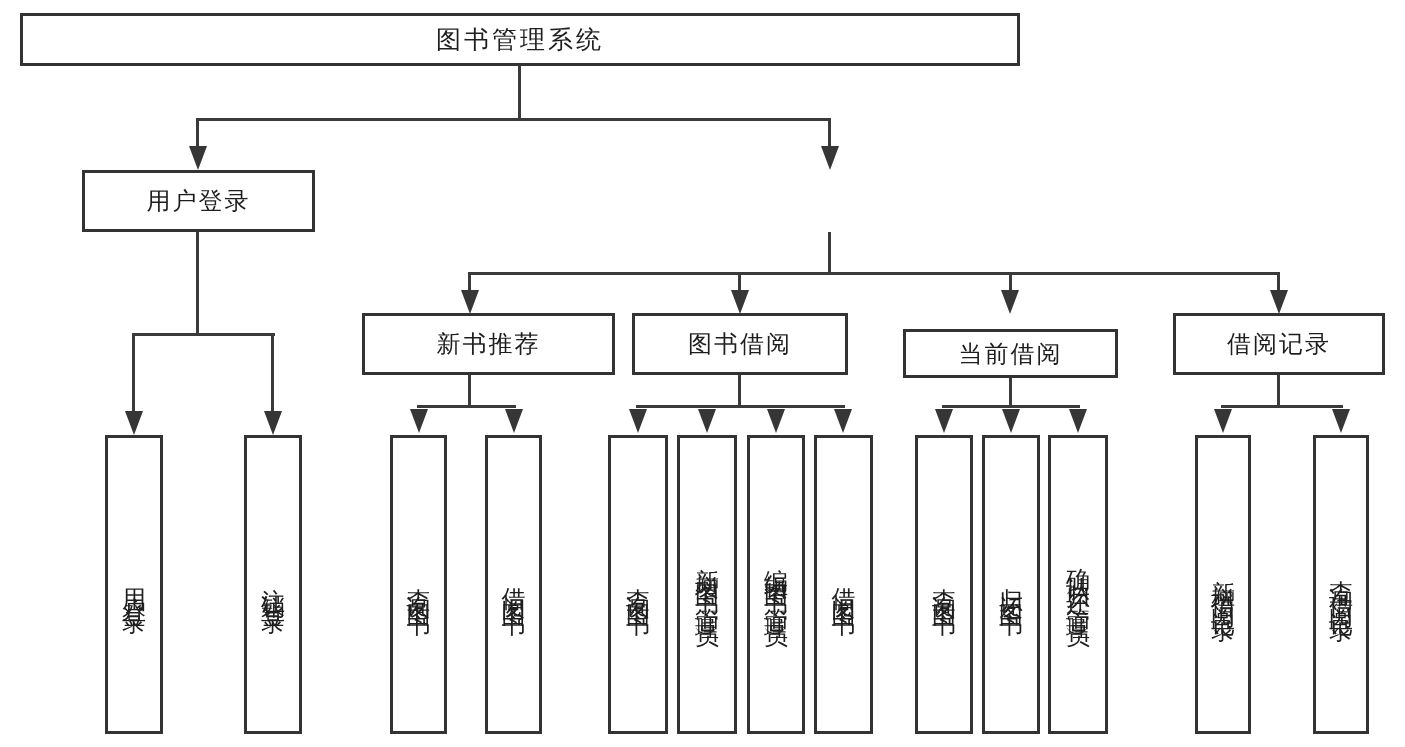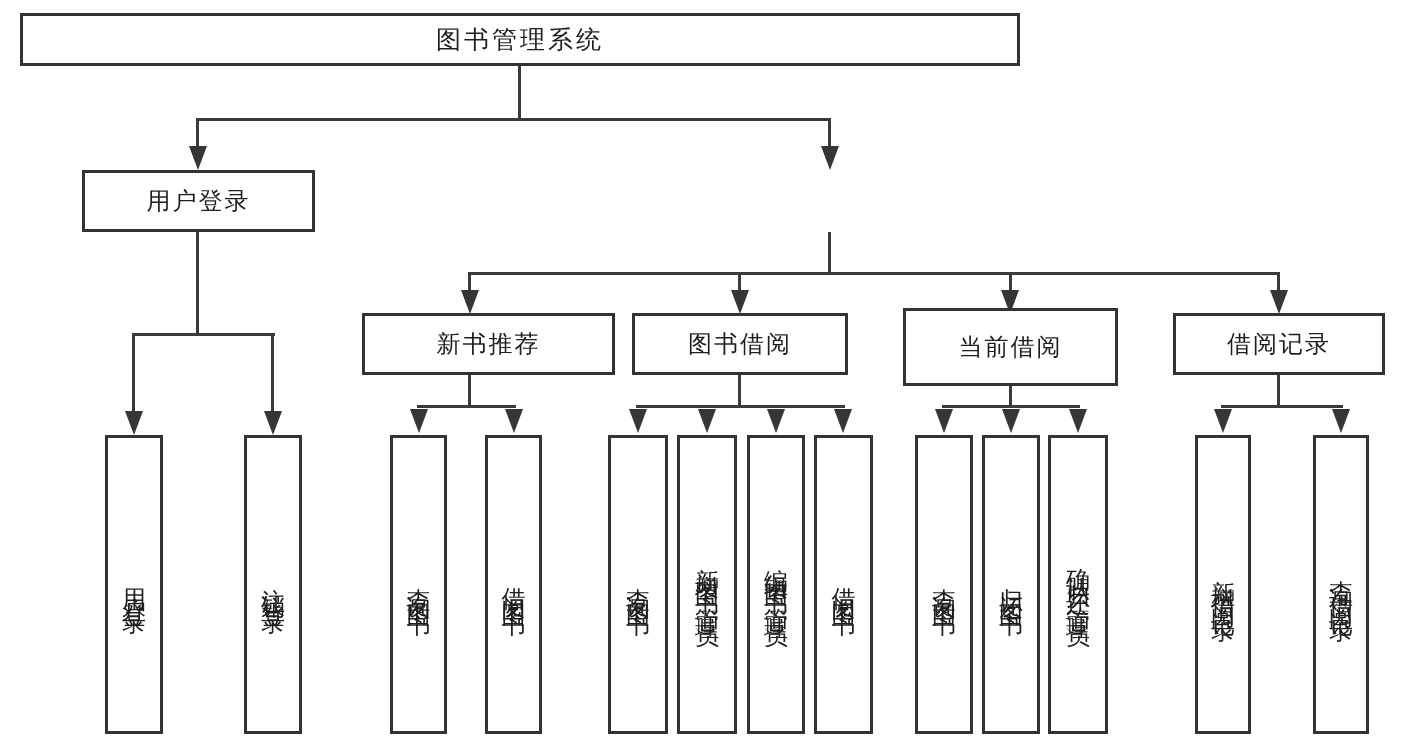--- a/index.html
+++ b/index.html
@@ -66,21 +66,21 @@
   <div class="ar" style="left:1001px;top:290px"></div>
   <div class="vl" style="left:1277px;top:272px;height:20px"></div>
   <div class="ar" style="left:1270px;top:290px"></div>
 
   <div class="bx h" style="left:362px;top:313px;width:253px;height:62px">
     <span class="lbl">新书推荐</span>
   </div>
   <div class="bx h" style="left:632px;top:313px;width:216px;height:62px">
     <span class="lbl">图书借阅</span>
   </div>
-  <div class="bx h" style="left:903px;top:308px;width:215px;height:78px">
+  <div class="bx h" style="left:903px;top:329px;width:215px;height:49px">
     <span class="lbl">当前借阅</span>
   </div>
   <div class="bx h" style="left:1173px;top:313px;width:212px;height:62px">
     <span class="lbl">借阅记录</span>
   </div>
 
   <div class="vl" style="left:468px;top:375px;height:33px"></div>
   <div class="hl" style="left:417px;top:405px;width:99px"></div>
   <div class="ar" style="left:410px;top:409px"></div>
   <div class="ar" style="left:505px;top:409px"></div>

